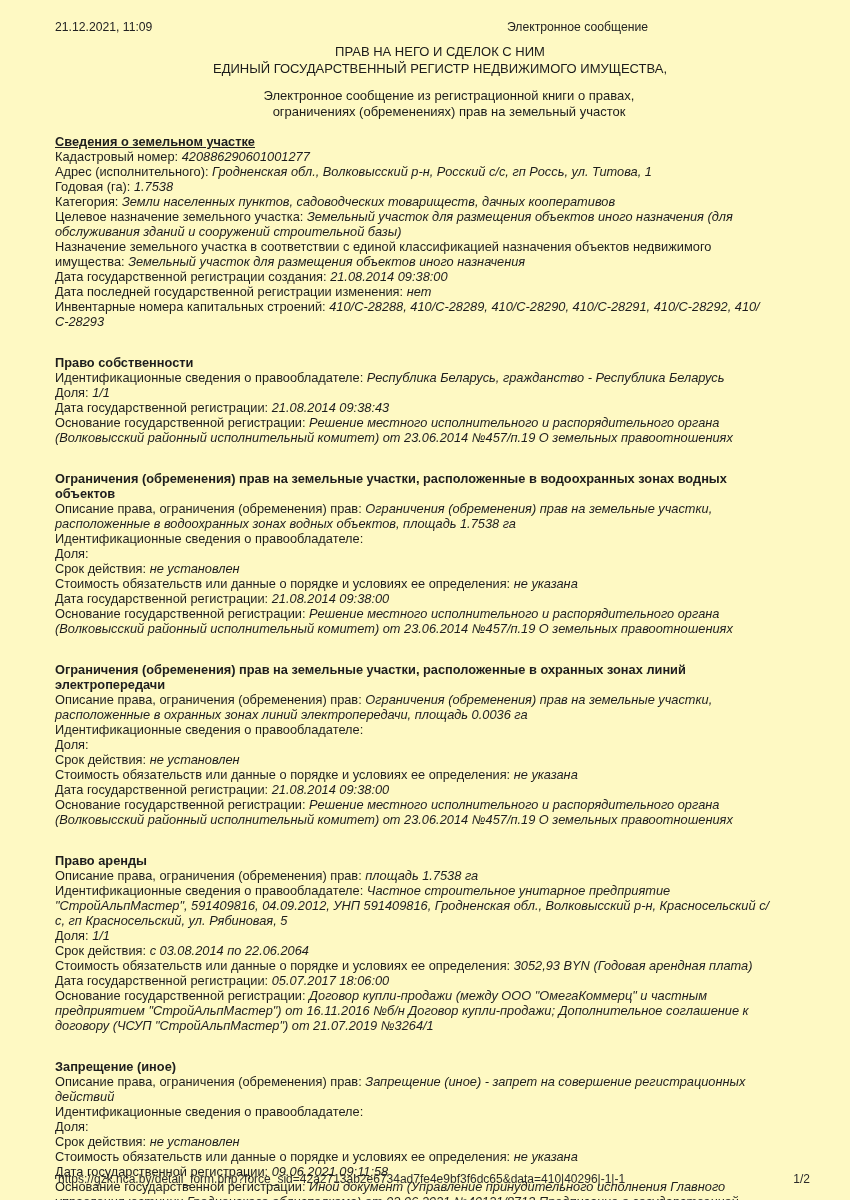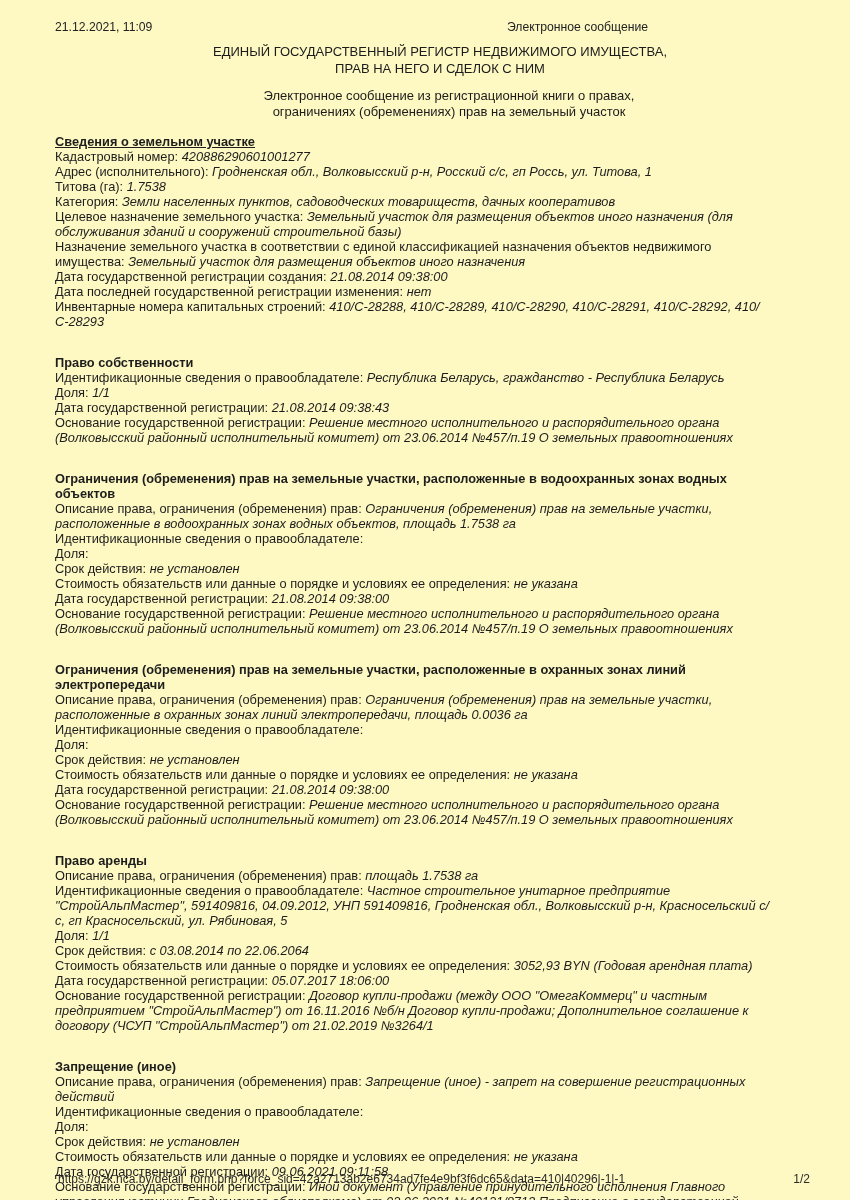--- a/index.html
+++ b/index.html
@@ -76,35 +76,35 @@
 <body>
 
 <div class="page">
 
   <div class="print-header">
     <span class="header-date">21.12.2021, 11:09</span>
     <span class="header-doc-label">Электронное сообщение</span>
   </div>
 
   <div class="doc-title">
+    <div>ПРАВ НА НЕГО И СДЕЛОК С НИМ</div>
     <div>ЕДИНЫЙ ГОСУДАРСТВЕННЫЙ РЕГИСТР НЕДВИЖИМОГО ИМУЩЕСТВА,</div>
-    <div>ПРАВ НА НЕГО И СДЕЛОК С НИМ</div>
   </div>
 
   <div class="doc-subtitle">
     <div>Электронное сообщение из регистрационной книги о правах,</div>
     <div>ограничениях (обременениях) прав на земельный участок</div>
   </div>
 
   <div class="doc-body">
       <div class="section first">
         <div class="section-heading underline">Сведения о земельном участке</div>
         <div class="doc-line"><span class="lbl">Кадастровый номер:</span> <span class="val">420886290601001277</span></div>
         <div class="doc-line"><span class="lbl">Адрес (исполнительного):</span> <span class="val">Гродненская обл., Волковысский р-н, Росский с/с, гп Россь, ул. Титова, 1</span></div>
-        <div class="doc-line"><span class="lbl">Титова (га):</span> <span class="val">1.7538</span></div>
+        <div class="doc-line"><span class="lbl">Годовая (га):</span> <span class="val">1.7538</span></div>
         <div class="doc-line"><span class="lbl">Категория:</span> <span class="val">Земли населенных пунктов, садоводческих товариществ, дачных кооперативов</span></div>
         <div class="doc-line"><span class="lbl">Целевое назначение земельного участка:</span> <span class="val">Земельный участок для размещения объектов иного назначения (для обслуживания зданий и сооружений строительной базы)</span></div>
         <div class="doc-line"><span class="lbl">Назначение земельного участка в соответствии с единой классификацией назначения объектов недвижимого имущества:</span> <span class="val">Земельный участок для размещения объектов иного назначения</span></div>
         <div class="doc-line"><span class="lbl">Дата государственной регистрации создания:</span> <span class="val">21.08.2014 09:38:00</span></div>
         <div class="doc-line"><span class="lbl">Дата последней государственной регистрации изменения:</span> <span class="val">нет</span></div>
         <div class="doc-line"><span class="lbl">Инвентарные номера капитальных строений:</span> <span class="val">410/С-28288, 410/С-28289, 410/С-28290, 410/С-28291, 410/С-28292, 410/С-28293</span></div>
       </div>
       <div class="section">
         <div class="section-heading">Право собственности</div>
         <div class="doc-line"><span class="lbl">Идентификационные сведения о правообладателе:</span> <span class="val">Республика Беларусь, гражданство - Республика Беларусь</span></div>
@@ -133,21 +133,21 @@
         <div class="doc-line"><span class="lbl">Основание государственной регистрации:</span> <span class="val">Решение местного исполнительного и распорядительного органа (Волковысский районный исполнительный комитет) от 23.06.2014 №457/п.19 О земельных правоотношениях</span></div>
       </div>
       <div class="section">
         <div class="section-heading">Право аренды</div>
         <div class="doc-line"><span class="lbl">Описание права, ограничения (обременения) прав:</span> <span class="val">площадь 1.7538 га</span></div>
         <div class="doc-line"><span class="lbl">Идентификационные сведения о правообладателе:</span> <span class="val">Частное строительное унитарное предприятие "СтройАльпМастер", 591409816, 04.09.2012, УНП 591409816, Гродненская обл., Волковысский р-н, Красносельский с/с, гп Красносельский, ул. Рябиновая, 5</span></div>
         <div class="doc-line"><span class="lbl">Доля:</span> <span class="val">1/1</span></div>
         <div class="doc-line"><span class="lbl">Срок действия:</span> <span class="val">с 03.08.2014 по 22.06.2064</span></div>
         <div class="doc-line"><span class="lbl">Стоимость обязательств или данные о порядке и условиях ее определения:</span> <span class="val">3052,93 BYN (Годовая арендная плата)</span></div>
         <div class="doc-line"><span class="lbl">Дата государственной регистрации:</span> <span class="val">05.07.2017 18:06:00</span></div>
-        <div class="doc-line"><span class="lbl">Основание государственной регистрации:</span> <span class="val">Договор купли-продажи (между ООО "ОмегаКоммерц" и частным предприятием "СтройАльпМастер") от 16.11.2016 №б/н Договор купли-продажи; Дополнительное соглашение к договору (ЧСУП "СтройАльпМастер") от 21.02.2019 №3264/1</span></div>
+        <div class="doc-line"><span class="lbl">Основание государственной регистрации:</span> <span class="val">Договор купли-продажи (между ООО "ОмегаКоммерц" и частным предприятием "СтройАльпМастер") от 16.11.2016 №б/н Договор купли-продажи; Дополнительное соглашение к договору (ЧСУП "СтройАльпМастер") от 21.07.2019 №3264/1</span></div>
       </div>
       <div class="section">
         <div class="section-heading">Запрещение (иное)</div>
         <div class="doc-line"><span class="lbl">Описание права, ограничения (обременения) прав:</span> <span class="val">Запрещение (иное) - запрет на совершение регистрационных действий</span></div>
         <div class="doc-line"><span class="lbl">Идентификационные сведения о правообладателе:</span></div>
         <div class="doc-line"><span class="lbl">Доля:</span></div>
         <div class="doc-line"><span class="lbl">Срок действия:</span> <span class="val">не установлен</span></div>
         <div class="doc-line"><span class="lbl">Стоимость обязательств или данные о порядке и условиях ее определения:</span> <span class="val">не указана</span></div>
         <div class="doc-line"><span class="lbl">Дата государственной регистрации:</span> <span class="val">09.06.2021 09:11:58</span></div>
         <div class="doc-line"><span class="lbl">Основание государственной регистрации:</span> <span class="val">Иной документ (Управление принудительного исполнения Главного управления юстиции Гродненского облисполкома) от 02.06.2021 №40121/8713 Предписание о государственной</span></div>

